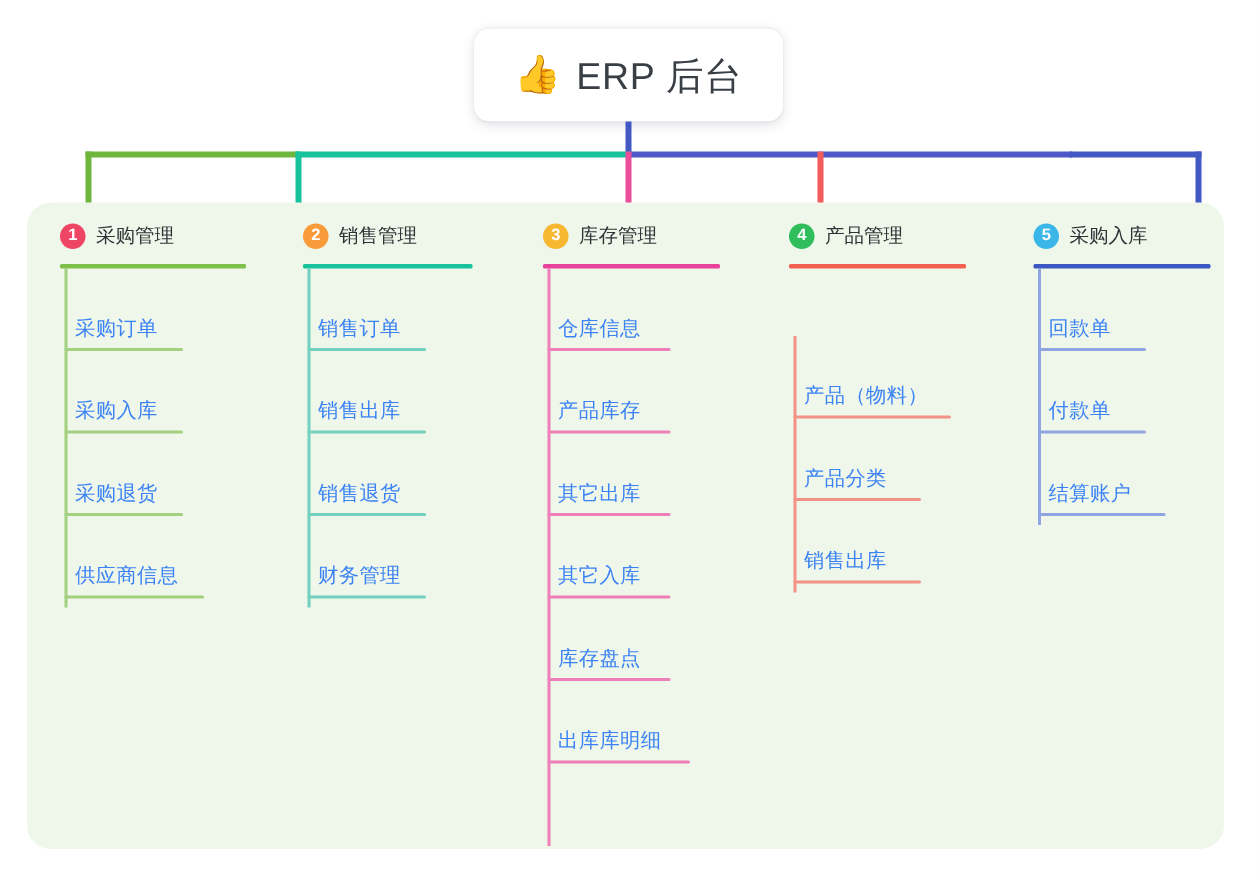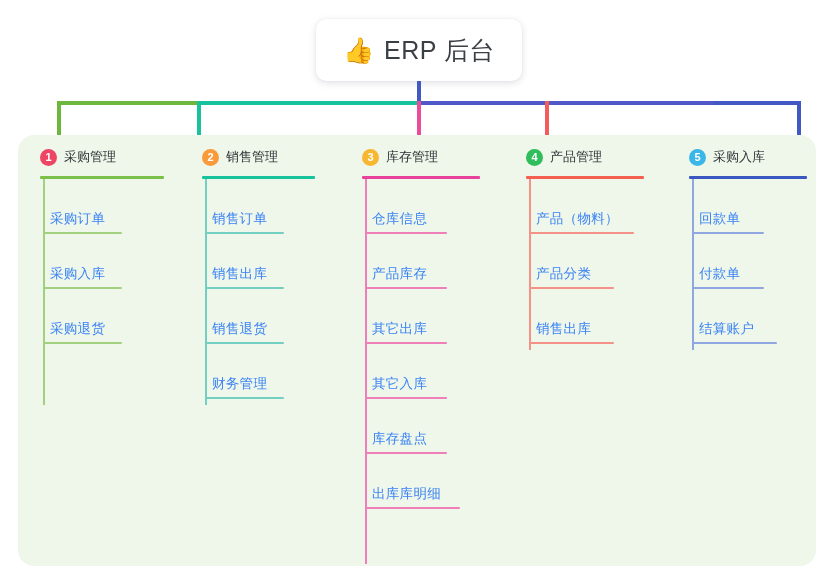--- a/index.html
+++ b/index.html
@@ -185,20 +185,24 @@
           <span class="item-underline" style="width:79px; background:#a3d07f;"></span>
         </div>
         <div class="item">
           <span class="item-label">采购入库</span>
           <span class="item-underline" style="width:79px; background:#a3d07f;"></span>
         </div>
         <div class="item">
           <span class="item-label">采购退货</span>
           <span class="item-underline" style="width:79px; background:#a3d07f;"></span>
         </div>
+        <div class="item">
+          <span class="item-label">供应商信息</span>
+          <span class="item-underline" style="width:93px; background:#a3d07f;"></span>
+        </div>
       </div>
     </div>
 
     <div class="column" style="width:160px;">
       <div class="col-header">
         <span class="badge" style="background:#f99b3a;">2</span>
         <span class="col-title">销售管理</span>
         <span class="col-underline" style="width:113px; background:#18c29c;"></span>
       </div>
       <div class="col-body" style="height:226px;text-align:right;">
@@ -256,21 +260,21 @@
         </div>
       </div>
     </div>
 
     <div class="column" style="width:163px;">
       <div class="col-header">
         <span class="badge" style="background:#2fbe5b;">4</span>
         <span class="col-title">产品管理</span>
         <span class="col-underline" style="width:118px; background:#f4604f;"></span>
       </div>
-      <div class="col-body" style="height:171px;">
+      <div class="col-body" style="height:171px;margin-top:45px;">
         <span class="spine" style="height:171px; background:#f59287;"></span>
         <div class="item">
           <span class="item-label">产品（物料）</span>
           <span class="item-underline" style="width:105px; background:#f59287;"></span>
         </div>
         <div class="item">
           <span class="item-label">产品分类</span>
           <span class="item-underline" style="width:85px; background:#f59287;"></span>
         </div>
         <div class="item">

